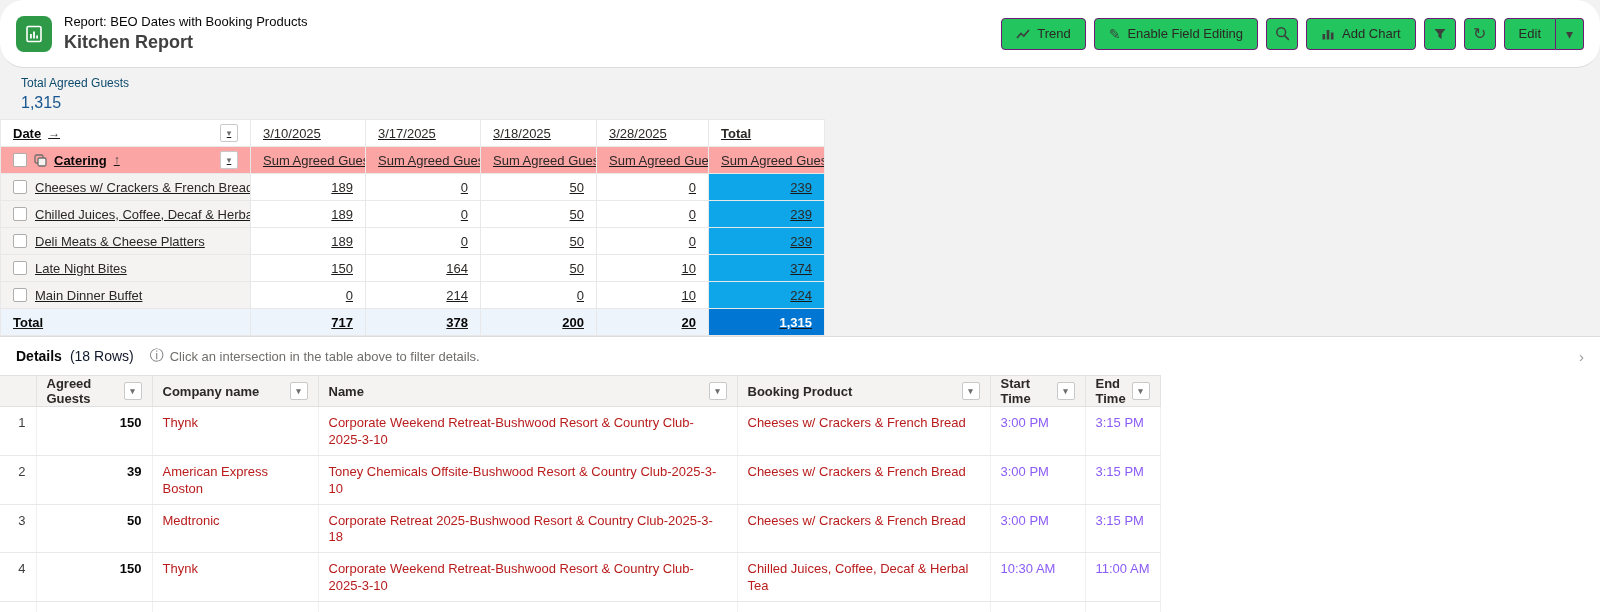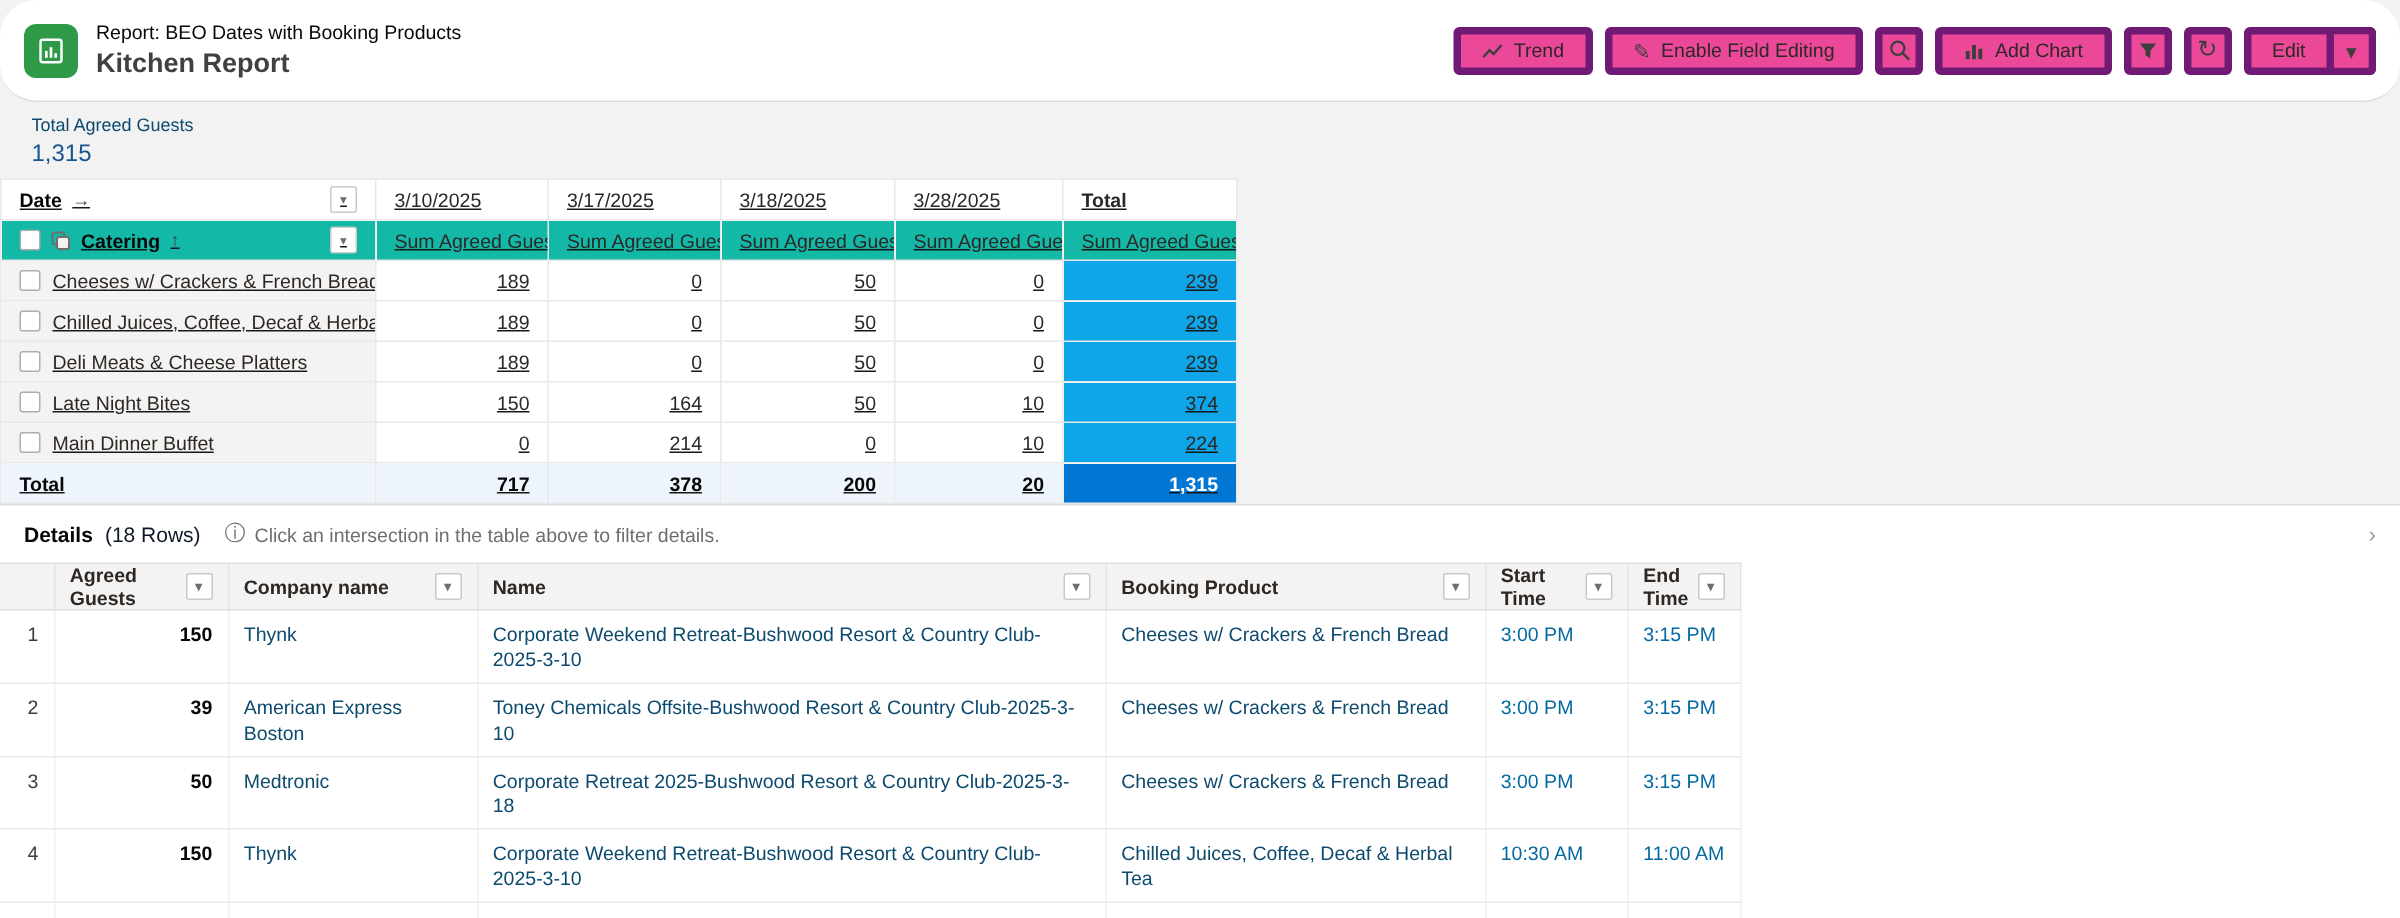--- a/index.html
+++ b/index.html
@@ -18,21 +18,21 @@
   .hdr-left { display:flex; align-items:center; gap:12px; }
   .report-icon {
     width:36px; height:36px; border-radius:8px; background:#2e9a47;
     display:flex; align-items:center; justify-content:center; flex:0 0 auto;
   }
   .hdr-sub { font-size:13px; color:#080707; line-height:1.2; }
   .hdr-main { font-size:18px; font-weight:700; color:#404040; line-height:1.25; margin-top:1px; }
   .hdr-actions { margin-left:auto; display:flex; align-items:center; gap:8px; }
   .btn {
     height:32px; display:inline-flex; align-items:center; gap:7px; padding:0 14px;
-    background:#ec4899; border:5px solid #701a75; border-radius:4px;
+    background:#22c55e; border:1px solid #701a75; border-radius:4px;
     color:#2b2826; font-size:13px; cursor:pointer; white-space:nowrap;
   }
   .btn.icon-only { width:32px; padding:0; justify-content:center; }
   .btn .glyph { font-size:14px; color:#3e3e3c; line-height:1; }
   .btn-group { display:inline-flex; }
   .btn-group .btn.main { border-radius:4px 0 0 4px; }
   .btn-group .btn.caret { border-radius:0 4px 4px 0; border-left:none; width:28px; padding:0; justify-content:center; }
 
   
   .summary { padding:8px 0 7px 21px; }
@@ -54,21 +54,21 @@
     background:#fff; display:inline-flex; align-items:center; justify-content:center;
     font-size:9px; color:#706e6b; cursor:pointer;
   }
   .cb {
     width:14px; height:14px; flex:0 0 auto; display:inline-block;
     border:1px solid #aeaeae; border-radius:2px; background:#fff; cursor:pointer;
     margin-right:8px; vertical-align:-2px;
   }
   .flexcell .cb { margin-right:0; }
   tr.r-date td { background:#fff; }
-  tr.r-cat td { background:#14b8a6; }
+  tr.r-cat td { background:#fca5a5; }
   td.measure { color:#706e6b; font-size:12.5px; }
   tr.r-data td.lblcell { background:#f4f3f2; }
   td.num { text-align:right; }
   td.totcol { background:#0ea5e9; }
   tr.r-total td { background:#eef4fb; font-weight:700; color:#080707; }
   td.sel { background:#0176d3 !important; color:#fff !important; font-weight:700; }
   .axis-arrow, .sort-arrow { color:#3e3e3c; font-size:12px; }
 
   
   .details-section { background:#fff; border-top:1px solid #dddbda; min-height:230px; }
@@ -86,22 +86,22 @@
     border-top:1px solid #e0e0e0; border-bottom:1px solid #e0e0e0; border-right:1px solid #e3e3e3;
   }
   table.details td {
     padding:8px 10px 6px; vertical-align:top; border-bottom:1px solid #e8e8e8;
     border-right:1px solid #f0f0f0; font-size:13px; line-height:1.3;
   }
   table.details .th-flex { display:flex; align-items:center; justify-content:space-between; gap:4px; }
   td.rownum { text-align:right; color:#3e3e3c; font-size:12px; padding-right:9px; }
   td.guests { text-align:right; font-weight:700; color:#080707; padding-right:16px; }
   th.guests-h .th-flex { justify-content:space-between; }
-  td.linkcell { color:#0c4a6e; cursor:pointer; }
-  td.timecell { color:#0369a1; white-space:nowrap; }
+  td.linkcell { color:#b91c1c; cursor:pointer; }
+  td.timecell { color:#8b5cf6; white-space:nowrap; }
 </style>
 </head>
 <body>
 
 <div class="app-header">
   <div class="hdr-left">
     <div class="report-icon">
       <svg width="20" height="20" viewBox="0 0 20 20">
         <rect x="3" y="2.5" width="14" height="15" rx="1.5" fill="none" stroke="#fff" stroke-width="1.6"></rect>
         <rect x="6" y="10" width="1.8" height="4.5" fill="#fff"></rect>

